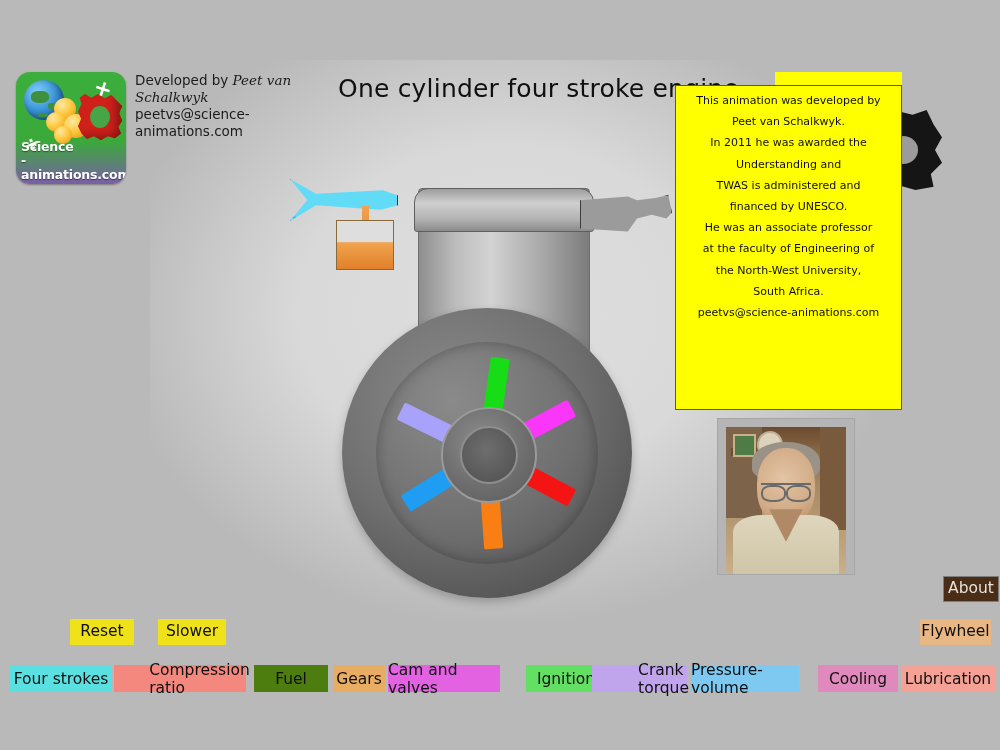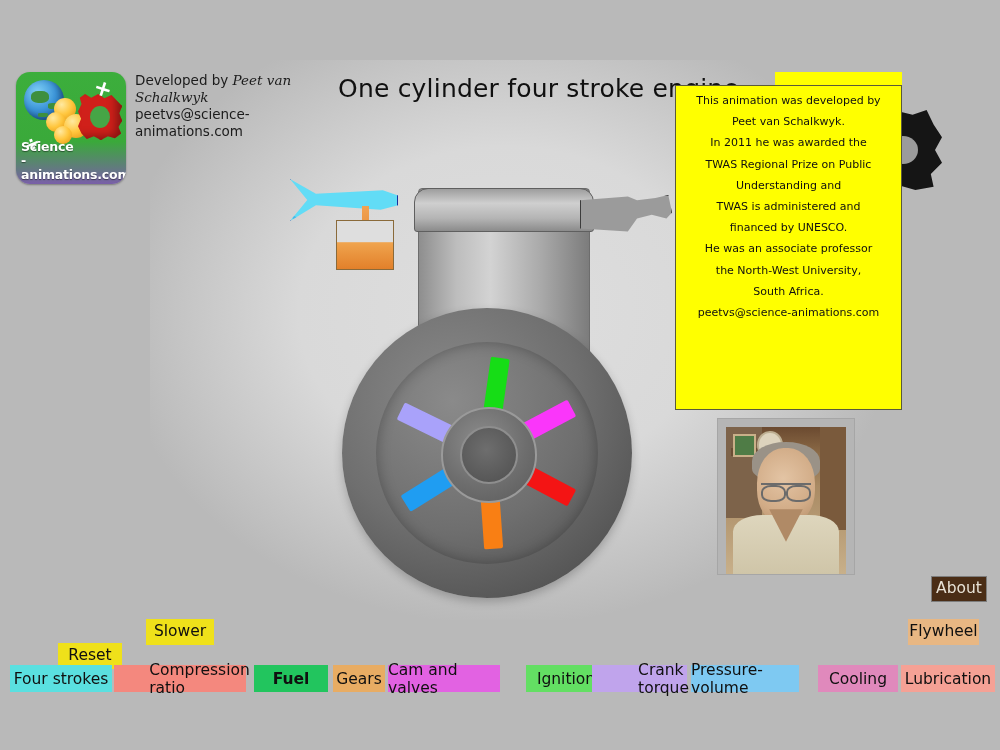--- a/index.html
+++ b/index.html
@@ -210,21 +210,21 @@
   .portrait .collar{
     position:absolute;left:36%;bottom:22%;width:28%;height:22%;
     background:#b08a66;clip-path:polygon(0 0,100% 0,50% 100%);
   }
 
   
   .btn{
     position:absolute;box-sizing:border-box;
     color:#101010;font-size:15.5px;line-height:1;
     display:flex;align-items:center;justify-content:center;
-    cursor:pointer;border:0;
+    cursor:pointer;border:0;margin-left:12px;
   }
   .btn-yellow{background:#efe11a;}
   .btn-about{background:#4a2d16;color:#e8e2d6;border:1.6px solid #7d7d7d;}
   .btn-flywheel{background:#e8b783;}
 
   .bottom-btn{position:absolute;top:665px;height:27px;box-sizing:border-box;
     display:flex;align-items:center;justify-content:center;font-size:15.5px;color:#101010;cursor:pointer;}
 </style>
 </head>
 <body>
@@ -288,54 +288,54 @@
     </div>
   </div>
 
   <div class="dark-gear"></div>
 
   <div class="yellow-strip"></div>
   <div class="about-panel" id="about-panel">
       <p>This animation was developed by</p>
       <p>Peet van Schalkwyk.</p>
       <p>In 2011 he was awarded the</p>
-      <p>TWAS Regional Prize on Public</p>
       <p>Understanding and</p>
       <p>TWAS is administered and</p>
       <p>financed by UNESCO.</p>
       <p>He was an associate professor</p>
+      <p>at the faculty of Engineering of</p>
       <p>the North-West University,</p>
       <p>South Africa.</p>
       <p>peetvs@science-animations.com</p>
     </div>
 
   <div class="portrait">
     <div class="pic">
       <div class="wallL"></div>
       <div class="wallR"></div>
       <div class="shelf"></div>
       <div class="frame"></div>
       <div class="plate"></div>
       <div class="hair"></div>
       <div class="head"></div>
       <div class="glasses"></div>
       <div class="shirt"></div>
       <div class="collar"></div>
     </div>
   </div>
 
-  <div class="btn btn-yellow" style="left:58px;top:643px;width:64px;height:26px;">Reset</div>
+  <div class="btn btn-yellow" style="left:58px;top:619px;width:64px;height:26px;">Reset</div>
   <div class="btn btn-yellow" style="left:146px;top:619px;width:68px;height:26px;">Slower</div>
   <div class="btn btn-about" style="left:931px;top:576px;width:56px;height:26px;">About</div>
   <div class="btn btn-flywheel" style="left:908px;top:619px;width:71px;height:26px;">Flywheel</div>
 
   <div id="topic-row">
       <div class="bottom-btn" style="left: 10px; width: 102px; background: rgb(90, 224, 224); text-align: center;">Four strokes</div>
       <div class="bottom-btn" style="left: 114px; width: 132px; background: rgb(244, 136, 126); padding-left: 39px;">Compression ratio</div>
-      <div class="bottom-btn" style="left: 254px; width: 74px; background: #22c55e; font-weight: bold;">Fuel</div>
+      <div class="bottom-btn" style="left: 254px; width: 74px; background: #4d7c0f;">Fuel</div>
       <div class="bottom-btn" style="left: 333px; width: 52px; background: rgb(232, 172, 99);">Gears</div>
       <div class="bottom-btn" style="left: 388px; width: 112px; background: rgb(226, 98, 226);">Cam and valves</div>
       <div class="bottom-btn" style="left: 526px; width: 80px; background: rgb(99, 223, 99);">Ignition</div>
       <div class="bottom-btn" style="left: 592px; width: 95px; background: rgb(192, 164, 236); padding-left: 48px;">Crank torque</div>
       <div class="bottom-btn" style="left: 691px; width: 108px; background: rgb(126, 201, 242);">Pressure-volume</div>
       <div class="bottom-btn" style="left: 818px; width: 80px; background: rgb(224, 137, 188);">Cooling</div>
       <div class="bottom-btn" style="left: 901px; width: 94px; background: rgb(245, 161, 149);">Lubrication</div>
     </div>
 
 </div>

